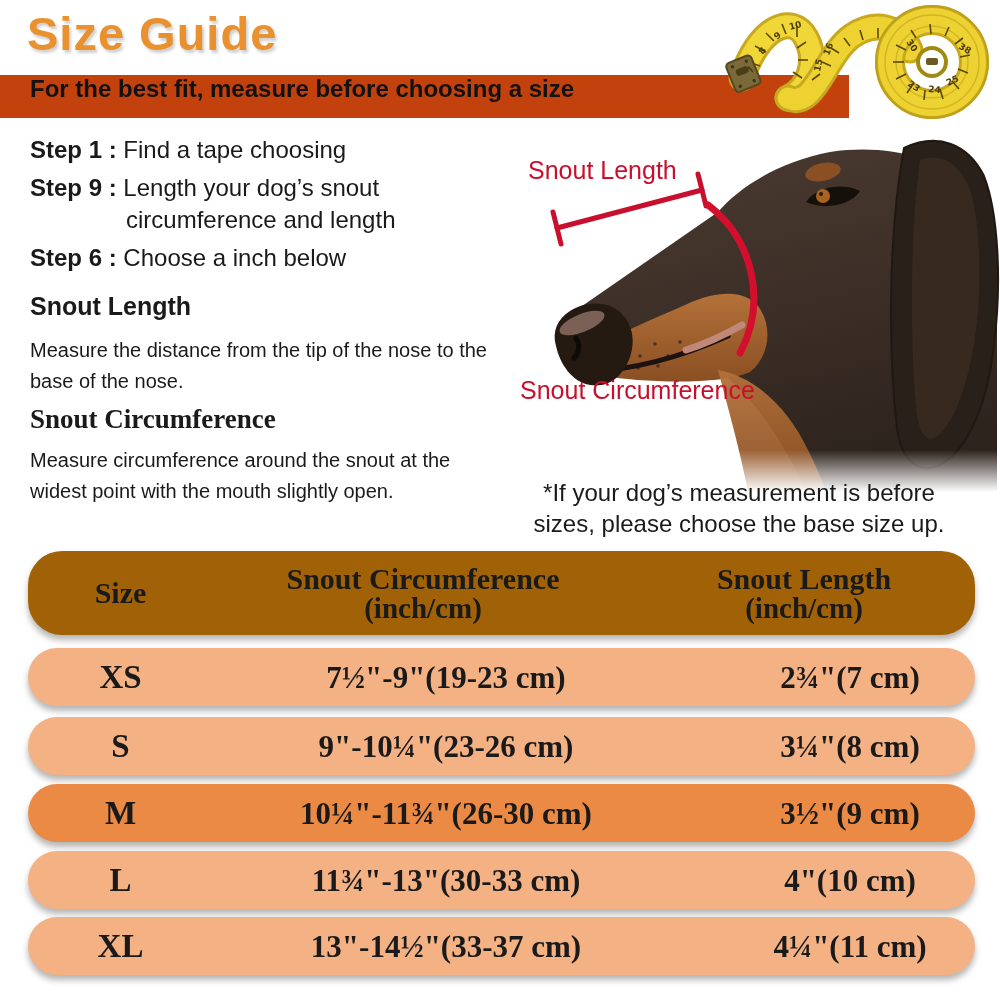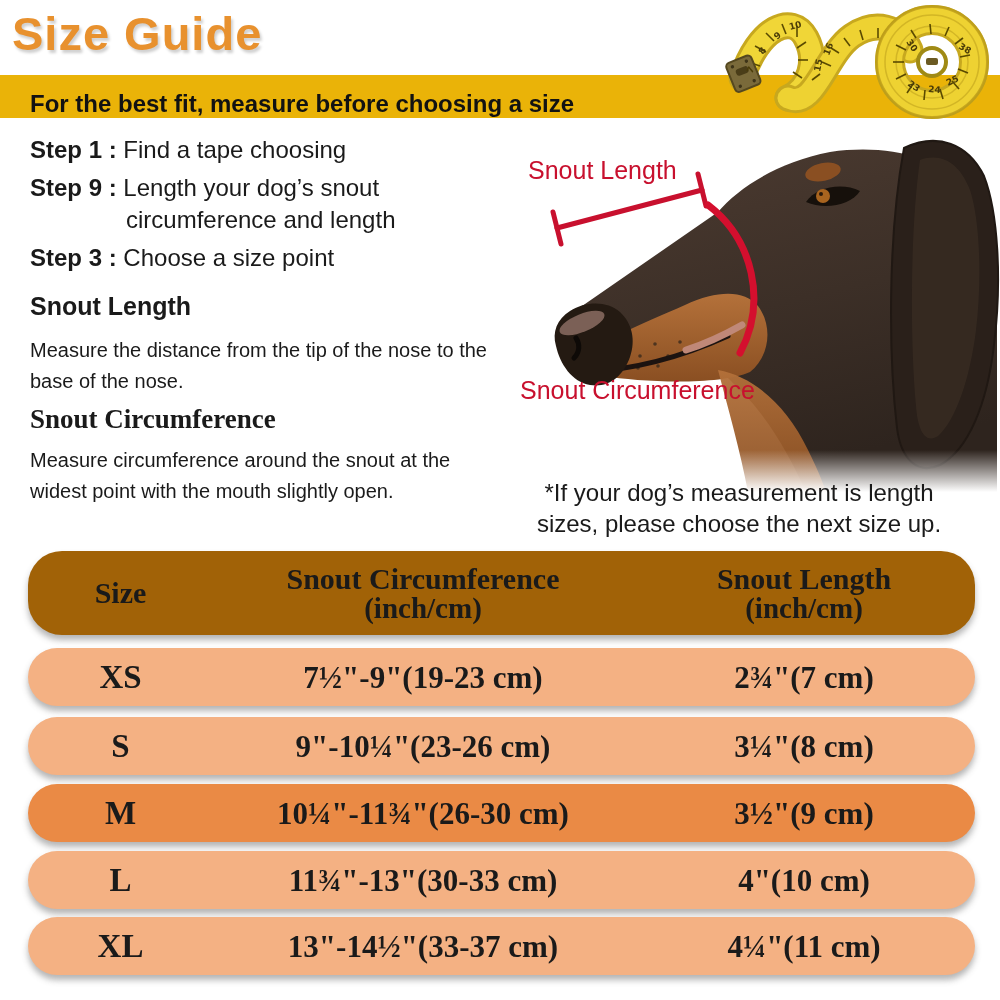--- a/index.html
+++ b/index.html
@@ -3,27 +3,27 @@
 <meta charset="utf-8">
 <style>
   html,body{margin:0;padding:0;}
   body{
     width:1000px;height:1000px;position:relative;background:#ffffff;
     font-family:"Liberation Sans",sans-serif;color:#1a1a1a;overflow:hidden;
   }
   .abs{position:absolute;}
   
   .page-title{
-    left:12px;top:6px;font-size:47px;font-weight:bold;color:#e8912e;
+    left:27px;top:6px;font-size:47px;font-weight:bold;color:#e8912e;
     text-shadow:2px 3px 3px #cfcfcf;letter-spacing:1px;
   }
   
   .banner{
-    left:0;top:75px;width:1000px;height:43px;background:#eab308;z-index:1;
-    display:flex;align-items:flex-end;
+    left:0;top:75px;width:849px;height:43px;background:#c2410c;z-index:1;
+    display:flex;align-items:flex-start;
   }
   .banner-text{font-size:24px;font-weight:bold;padding-left:30px;color:#121212;}
   
   .tape{left:700px;top:0px;z-index:2;}
   
   .step-line{font-size:24px;white-space:nowrap;}
   .step-label{font-weight:bold;}
   .s1{left:30px;top:136px;}
   .s2{left:30px;top:174px;}
   .s2b{left:126px;top:206px;}
@@ -46,21 +46,21 @@
   
   .pill{
     left:28px;width:947px;border-radius:30px;display:grid;
     grid-template-columns:185px 420px 342px;align-items:center;
     font-family:"Liberation Serif",serif;font-weight:bold;
     box-shadow:0 5px 6px rgba(90,90,90,0.45);
   }
   .pill .cell{text-align:center;line-height:1.0;}
   .thead{top:551px;height:84px;background:#a16207;border-radius:34px;font-size:30px;}
   .thead .sub{font-size:29px;}
-  .row{height:58px;font-size:31px;}
+  .row{height:58px;font-size:31px;gap:23px;}
   .row .size-cell{font-size:33px;}
   .row-light{background:#f4b183;}
   .row-dark{background:#ea8a45;}
   .r0{top:648px;}.r1{top:717px;}.r2{top:784px;}.r3{top:851px;}.r4{top:917px;}
 </style>
 </head>
 <body>
 
 <div class="abs page-title">Size Guide</div>
 
@@ -143,22 +143,22 @@
 <div class="abs step-line s1">
   <span class="step-label">Step 1 :</span>
   <span>Find a tape choosing</span>
 </div>
 <div class="abs step-line s2">
   <span class="step-label">Step 9 :</span>
   <span>Length your dog’s snout</span>
 </div>
 <div class="abs step-line s2b">circumference and length</div>
 <div class="abs step-line s3">
-  <span class="step-label">Step 3 :</span>
-  <span>Choose a size point</span>
+  <span class="step-label">Step 6 :</span>
+  <span>Choose a inch below</span>
 </div>
 
 <div class="abs h-sans">Snout Length</div>
 <div class="abs body-text b1">Measure the distance from the tip of the nose to the base of the nose.</div>
 
 <div class="abs h-serif">Snout Circumference</div>
 <div class="abs body-text b2">Measure circumference around the snout at the widest point with the mouth slightly open.</div>
 
 <svg class="abs dog" width="510" height="372" viewBox="0 0 510 372">
   <defs>
@@ -235,22 +235,22 @@
     <path d="M 63 92 L 71 124"></path>
     <path d="M 208 54 L 216 86"></path>
   </g>
   <path d="M 218 85 A 117 117 0 0 1 250 233" fill="none" stroke="#d40f2e" stroke-width="7" stroke-linecap="round"></path>
 </svg>
 
 <div class="abs red-label lbl-length">Snout Length</div>
 <div class="abs red-label lbl-circ">Snout Circumference</div>
 
 <div class="abs note">
-  <div>*If your dog’s measurement is length</div>
-  <div>sizes, please choose the next size up.</div>
+  <div>*If your dog’s measurement is before</div>
+  <div>sizes, please choose the base size up.</div>
 </div>
 
 <div class="abs pill thead">
   <div class="cell">Size</div>
   <div class="cell">
     <div>Snout Circumference</div>
     <div class="sub">(inch/cm)</div>
   </div>
   <div class="cell">
     <div>Snout Length</div>

